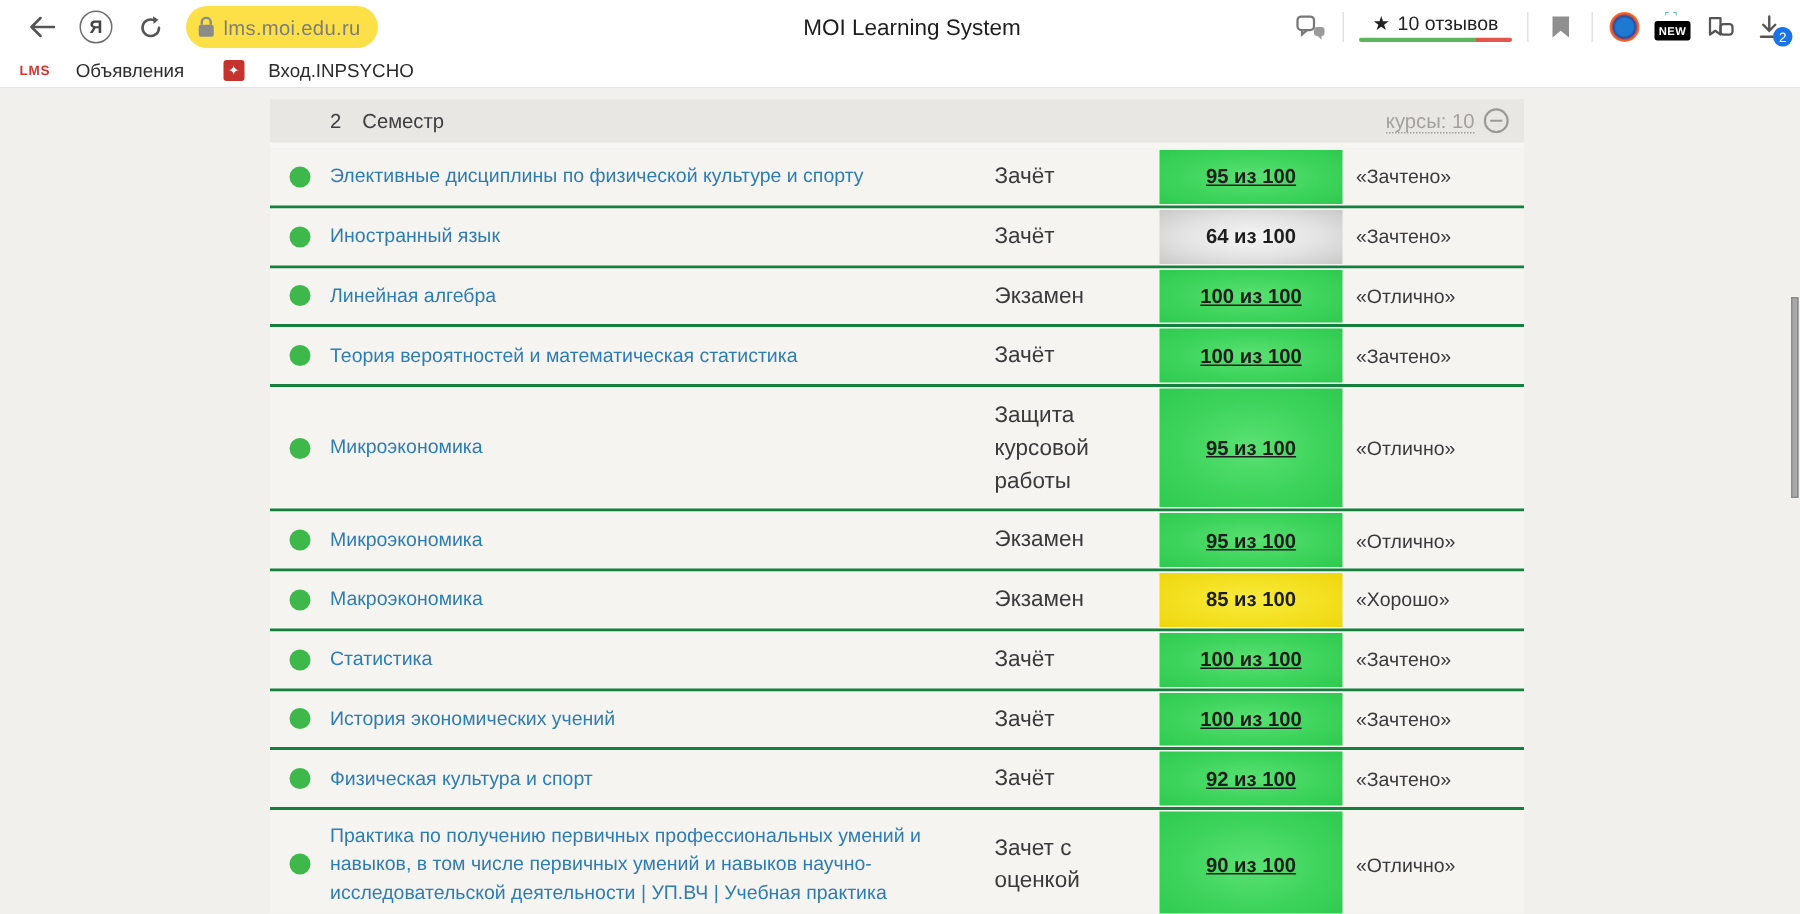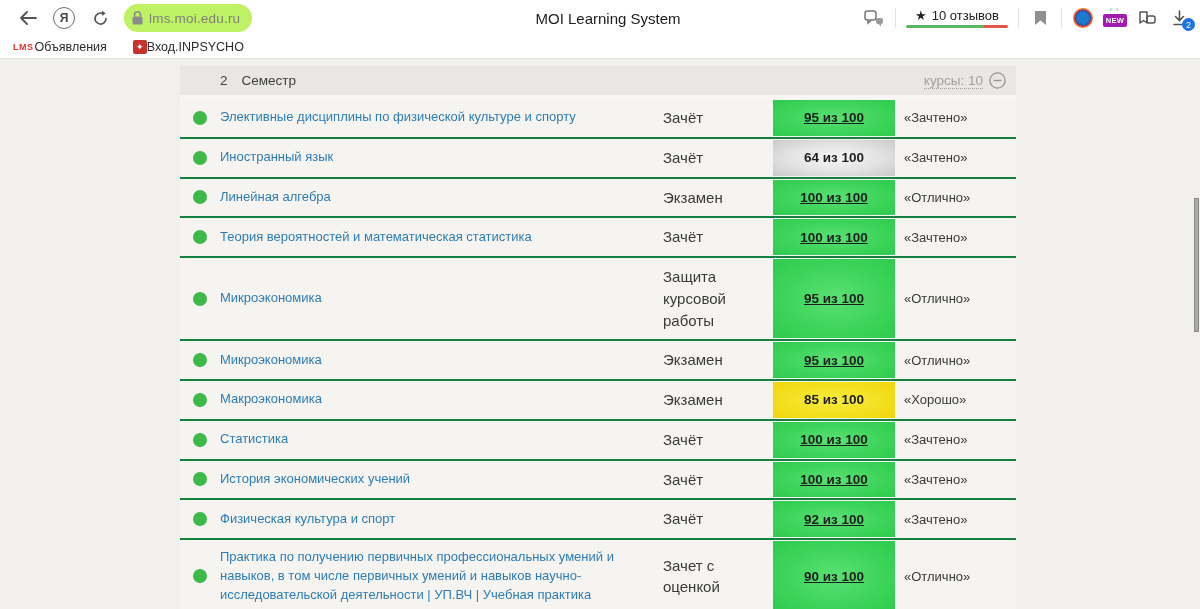--- a/index.html
+++ b/index.html
@@ -2,41 +2,41 @@
 <html><head>
 <meta charset="utf-8">
 <style>
   * { margin:0; padding:0; box-sizing:border-box; }
   html,body { width:1200px; height:609px; overflow:hidden; font-family:"Liberation Sans", sans-serif; background:#f2f0ed; }
 
   
   .chrome { height:36px; background:#ffffff; display:flex; align-items:center; padding:0 10px; position:relative; }
   .nav-btn { width:28px; height:28px; display:flex; align-items:center; justify-content:center; color:#5a5a5a; font-size:19px; cursor:pointer; margin:0 4px; }
   .ya-circle { width:22px; height:22px; border:1.6px solid #6e6e6e; border-radius:50%; display:flex; align-items:center; justify-content:center; font-size:12px; font-weight:bold; color:#444; }
-  .addr { background:#bef264; border-radius:14px; height:28px; display:flex; align-items:center; padding:0 12px 0 8px; margin-left:6px; min-width:118px; }
+  .addr { background:#fde047; border-radius:14px; height:28px; display:flex; align-items:center; padding:0 12px 0 8px; margin-left:6px; min-width:118px; }
   .addr .url { color:#7d7d7d; font-size:13.5px; margin-left:6px; letter-spacing:.2px; }
   .page-title { position:absolute; left:16px; right:0; text-align:center; font-size:15px; color:#1d1d1d; pointer-events:none; }
   .chrome-right { margin-left:auto; display:flex; align-items:center; gap:10px; z-index:2; }
   .vsep { width:1px; height:20px; background:#e2e2e2; }
   .reviews { display:flex; flex-direction:column; align-items:center; cursor:pointer; }
   .reviews-line { display:flex; align-items:center; gap:5px; font-size:13px; color:#222; }
   .reviews-bar { margin-top:2px; width:102px; height:3px; display:flex; border-radius:2px; overflow:hidden; }
   .reviews-bar .g { background:#5eb55f; width:76%; }
   .reviews-bar .r { background:#e4554c; width:24%; }
   .icon-btn { width:22px; height:22px; display:flex; align-items:center; justify-content:center; cursor:pointer; position:relative; }
   .ext-circle { width:20px; height:20px; border-radius:50%; background:radial-gradient(circle at 50% 50%, #1e79d0 0 40%, #2b4ea0 52%, #f2552e 62%, #ff9d2e 78%, #f0386c 100%); }
   .new-badge-wrap { display:flex; flex-direction:column; align-items:center; }
   .new-corners { color:#3aa9a4; font-size:7px; line-height:5px; letter-spacing:2px; }
-  .new-badge { background:#a21caf; color:#fff; font-size:7.5px; font-weight:bold; padding:2px 3px; border-radius:2px; letter-spacing:.3px; }
+  .new-badge { background:#000000; color:#fff; font-size:7.5px; font-weight:bold; padding:2px 3px; border-radius:2px; letter-spacing:.3px; }
   .dl-wrap { position:relative; width:22px; height:22px; display:flex; align-items:center; justify-content:center; }
   .dl-count { position:absolute; right:-5px; bottom:-2px; background:#1a73e8; color:#fff; font-size:9px; width:13px; height:13px; border-radius:50%; display:flex; align-items:center; justify-content:center; }
 
   
   .bookmarks { height:23px; background:#fff; border-bottom:1px solid #e3e3e3; display:flex; align-items:center; padding:0 12px; gap:26px; }
-  .bm-item { display:flex; align-items:center; gap:0; font-size:12.5px; color:#2c2c2c; cursor:pointer; }
+  .bm-item { display:flex; align-items:center; gap:16px; font-size:12.5px; color:#2c2c2c; cursor:pointer; }
   .bm-fav-lms { color:#d6352e; font-size:9px; font-weight:bold; letter-spacing:.5px; border:1px solid transparent; }
   .bm-fav-red { width:14px; height:14px; background:#c4332d; border-radius:2px; color:#fff; font-size:9px; display:flex; align-items:center; justify-content:center; }
 
   
   .content { position:relative; height:550px; background:#f2f0ed; }
   .container { position:absolute; left:180px; top:7px; width:836px; }
 
   .section-bar { background:#e9e7e3; height:33px; display:flex; align-items:center; padding:0 10px 0 40px; border-bottom:4px solid #f7f6f3; }
   .section-num { font-size:13.5px; color:#3e3e3e; margin-right:14px; }
   .section-title { font-size:13.5px; color:#3e3e3e; }

